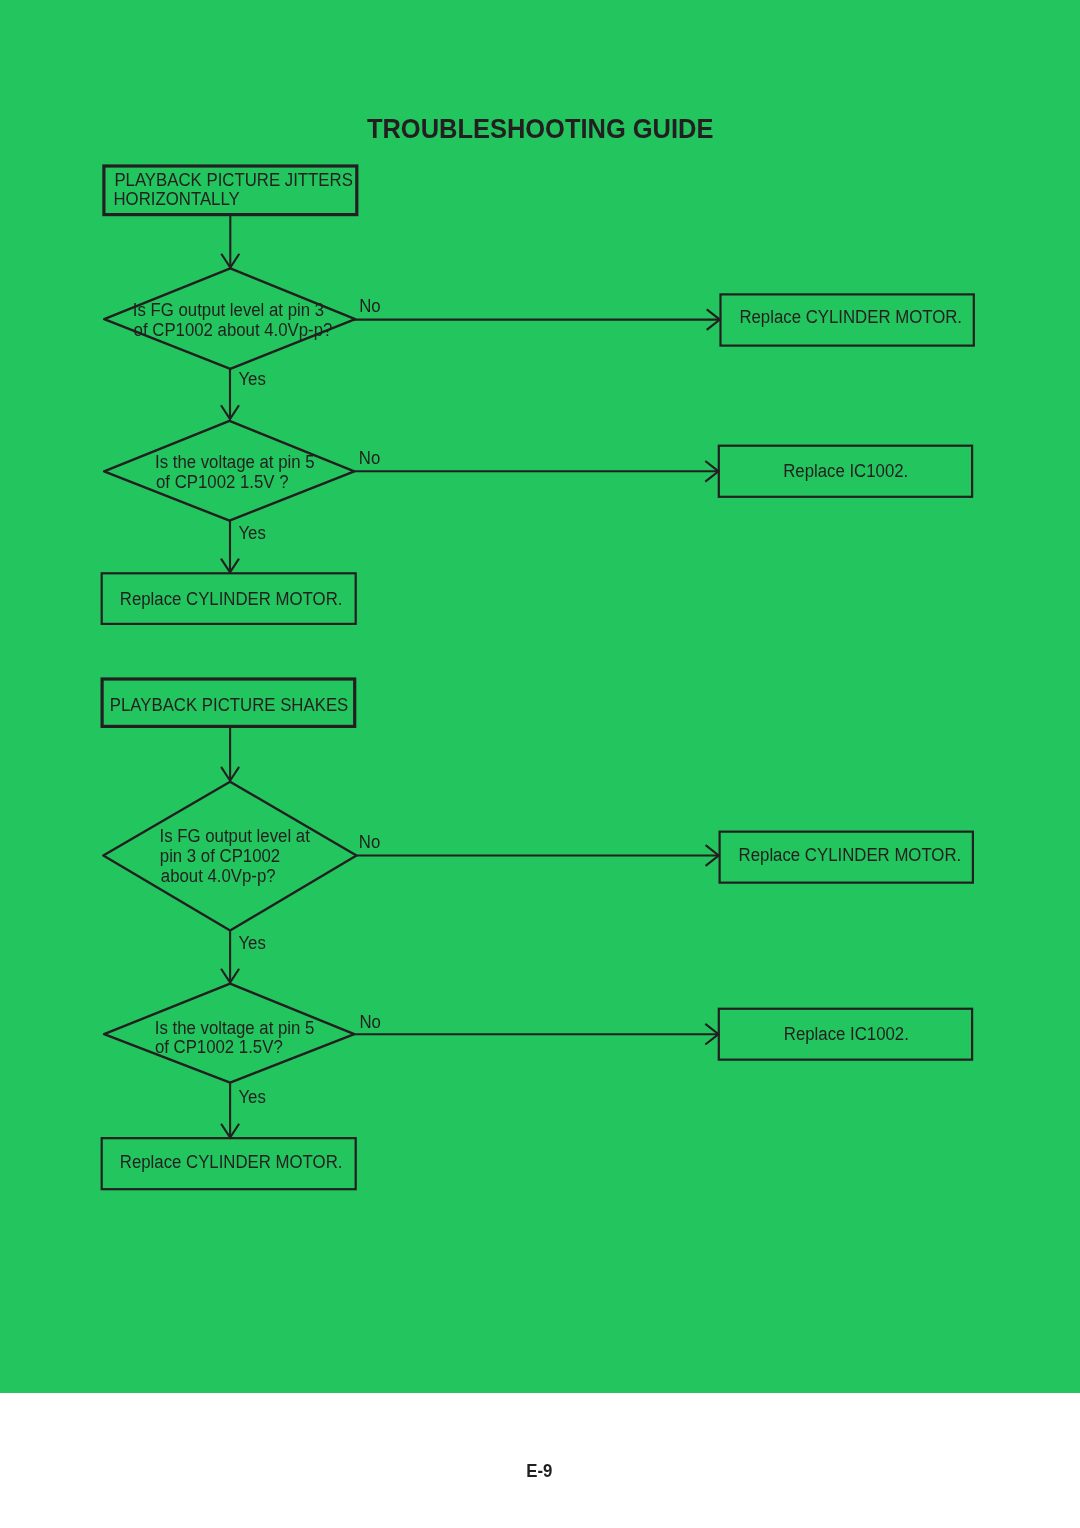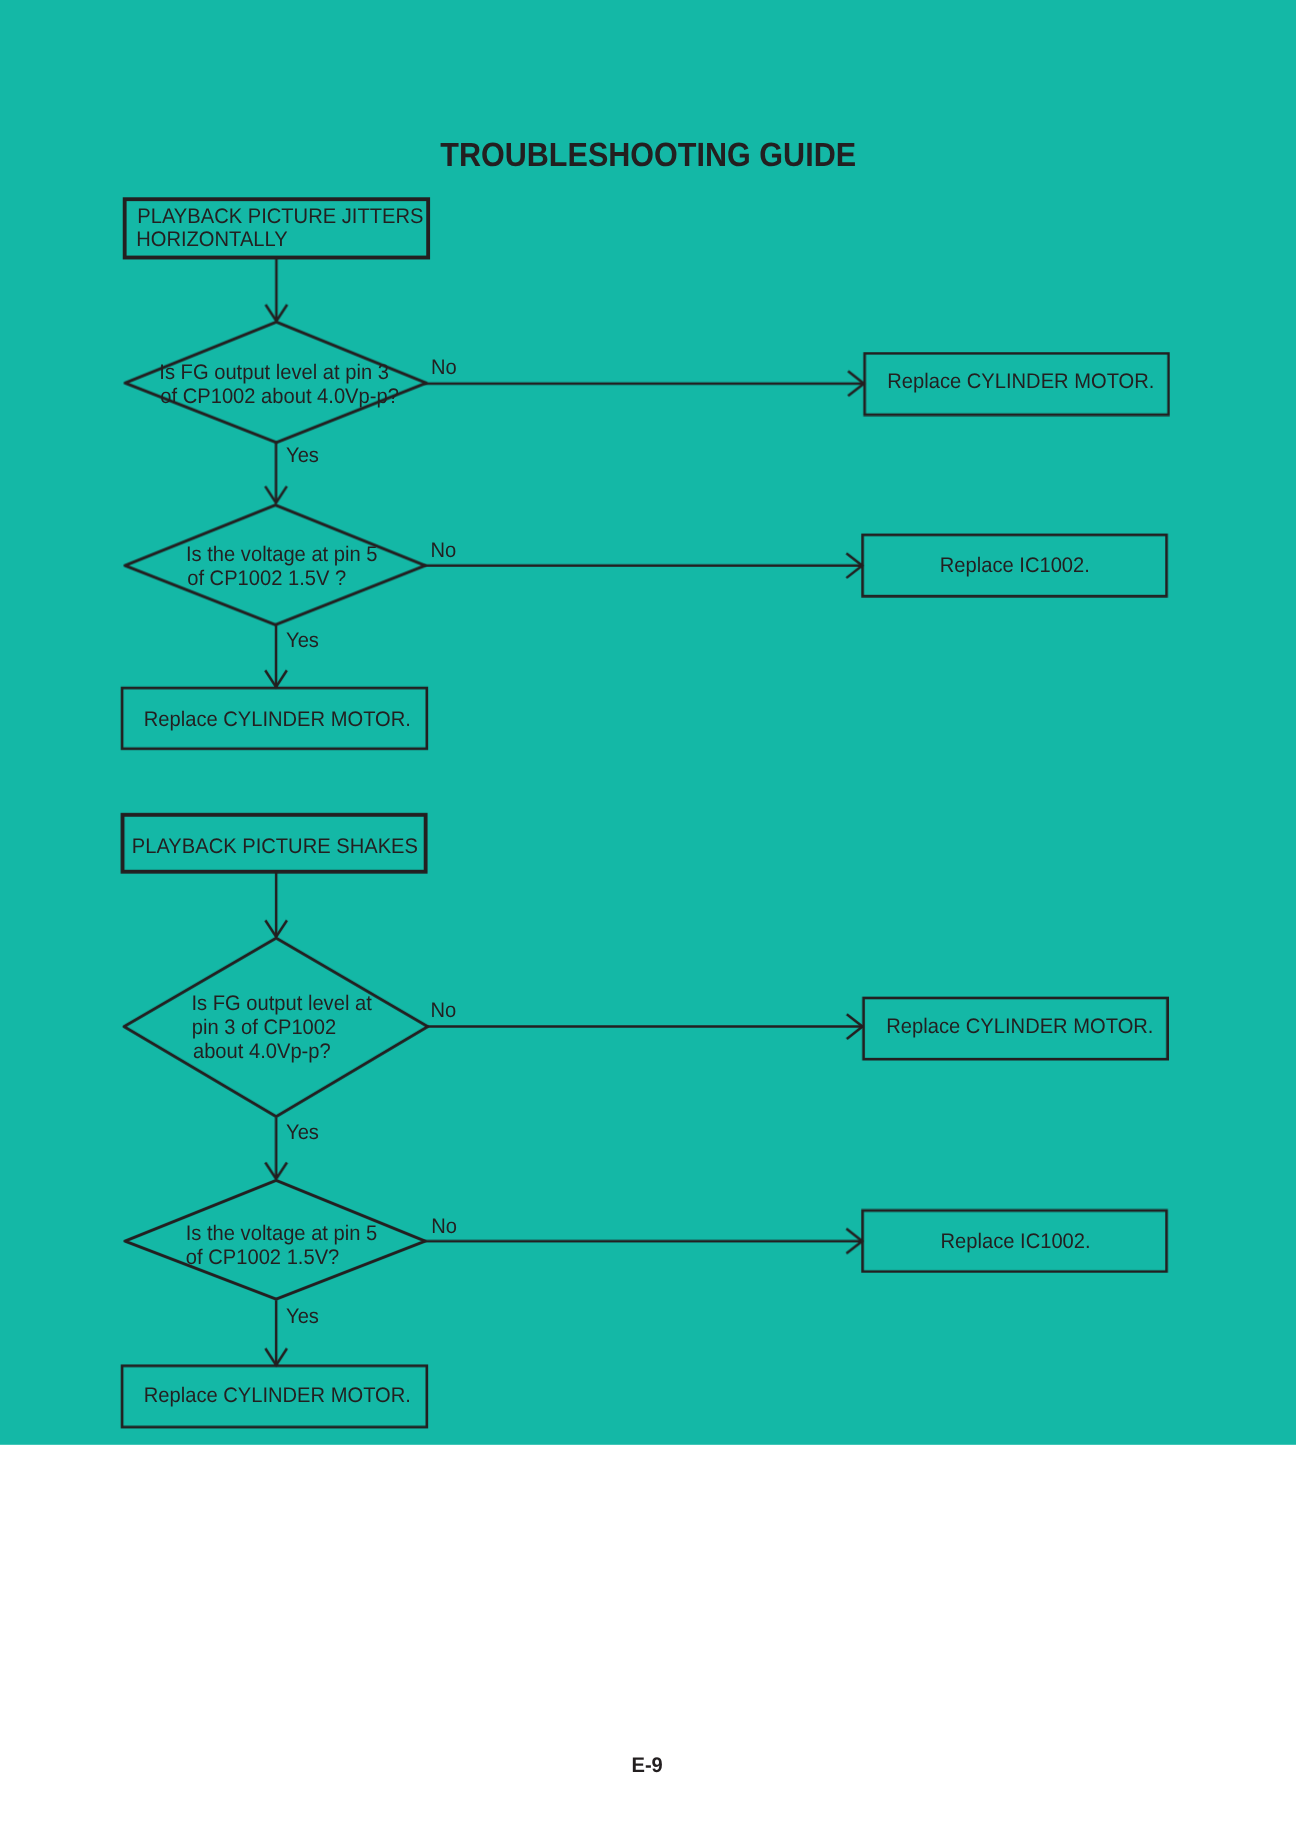--- a/index.html
+++ b/index.html
@@ -1,18 +1,18 @@
 <!DOCTYPE html>
 <html><head>
 <meta charset="utf-8">
 <title>TROUBLESHOOTING GUIDE</title>
 <style>
   html,body{margin:0;padding:0;background:#ffffff;}
   body{width:1080px;height:1528px;font-family:"Liberation Sans",sans-serif;overflow:hidden;}
-  #page{width:1080px;height:1204px;background:#14b8a6;}
+  #page{width:1080px;height:1393px;background:#22c55e;}
   .chart{display:block;width:1080px;height:1528px;}
   .shape{fill:none;stroke:#231f20;}
   .box-thick{stroke-width:3.2;}
   .box-thin{stroke-width:2.2;}
   .diamond{stroke-width:2.45;stroke-linejoin:round;}
   .conn{stroke-width:2.1;stroke-linecap:butt;}
   .arrowhead{fill:none;stroke:#231f20;stroke-width:2.1;stroke-linecap:butt;stroke-linejoin:miter;}
   text{fill:#231f20;font-family:"Liberation Sans",sans-serif;white-space:pre;
         will-change:opacity;}
   .t-body{font-size:17.6px;}

